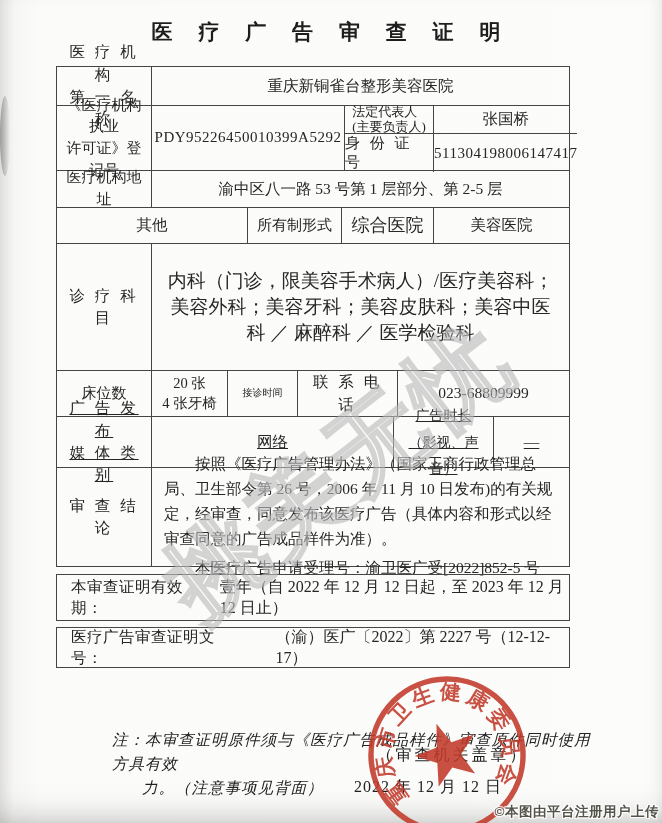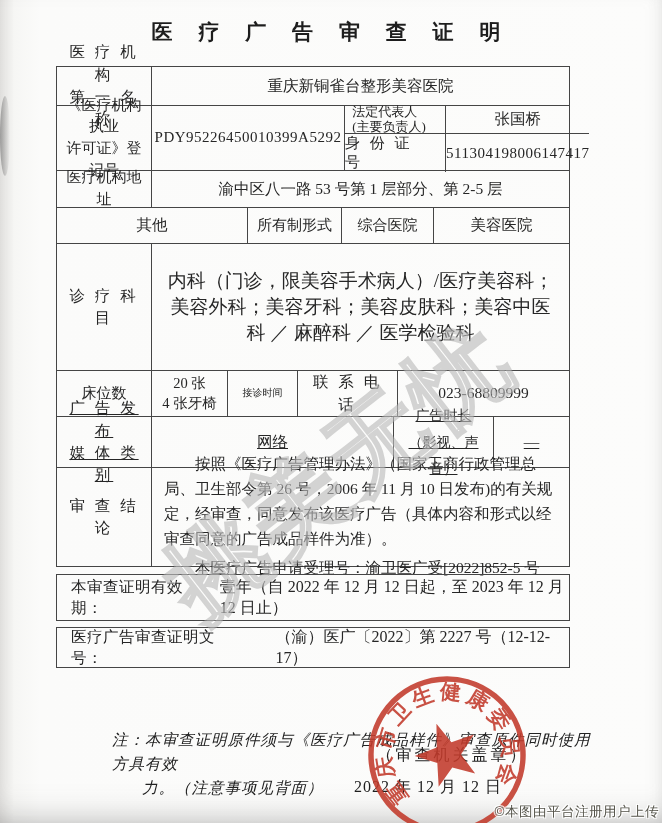--- a/index.html
+++ b/index.html
@@ -39,21 +39,21 @@
   .grow{flex:1;}
   
   .h38{height:38px;} .h64{height:64px;} .h36{height:36px;} .h35{height:35px;}
   .h126{height:126px;} .h45{height:45px;} .h50{height:50px;text-decoration:underline;} .h98{height:98px;}
   
   .w94{width:94px;flex:none;} .w193{width:193px;flex:none;} .w88{width:88px;flex:none;}
   .w190{width:190px;flex:none;} .w92{width:92px;flex:none;}
   .w76{width:76px;flex:none;} .w70{width:70px;flex:none;} .w96{width:96px;flex:none;}
   .w100{width:100px;flex:none;} .w242{width:242px;flex:none;}
   .stack{display:flex;flex-direction:column;flex:1;}
-  .stack .sub{display:flex;flex:1;gap:12px;}
+  .stack .sub{display:flex;flex:1;}
   .stack .sub + .sub{border-top:1.5px solid var(--bd);}
   .sub .sc{display:flex;align-items:center;justify-content:center;box-sizing:border-box;font-size:15px;}
   .sub .sc + .sc{border-left:1.5px solid var(--bd);}
   .sub1{height:27px;flex:none;}
   .conclusion{flex:1;display:flex;flex-direction:column;justify-content:center;
      padding:6px 14px 6px 12px;text-align:left;font-size:15.5px;}
   .conclusion p{margin:0 0 4px 0;text-indent:2em;line-height:25px;}
   .kv{display:flex;align-items:center;height:100%;padding-left:14px;box-sizing:border-box;}
   .kv .k{font-family:"Liberation Sans","DejaVu Sans",sans-serif;font-size:15.5px;letter-spacing:.5px;}
   .kv .v{font-size:16px;margin-left:28px;}
@@ -74,21 +74,21 @@
     transform:rotate(-38deg);transform-origin:0 50%;
     font-family:"Liberation Sans","DejaVu Sans",sans-serif;
     font-size:96px;font-weight:bold;letter-spacing:6px;line-height:1;
     color:rgba(255,255,255,.28);
     -webkit-text-stroke:2.5px rgba(170,170,170,.5);
     pointer-events:none;z-index:6;
   }
   .copyright{
     position:absolute;right:3px;bottom:2px;z-index:8;
     font-family:"Liberation Sans","DejaVu Sans",sans-serif;
-    font-size:13.5px;font-weight:normal;color:#55544a;letter-spacing:.5px;
+    font-size:13.5px;font-weight:bold;color:#55544a;letter-spacing:.5px;
     text-shadow:-1px -1px 0 #fff,1px -1px 0 #fff,-1px 1px 0 #fff,1px 1px 0 #fff,0 0 3px #fff;
   }
   .smudge{position:absolute;left:0;top:96px;width:10px;height:80px;
     background:linear-gradient(90deg,rgba(90,90,90,.5),transparent);border-radius:50%;}
 </style>
 </head>
 <body>
 
 <div class="page">
 
@@ -120,21 +120,21 @@
     </div>
 
     <div class="r h36">
       <div class="c w94" style="font-size:15px;">医疗机构地址</div>
       <div class="c grow">渝中区八一路 53 号第 1 层部分、第 2-5 层</div>
     </div>
 
     <div class="r h35">
       <div class="c w190">其他</div>
       <div class="c w94" style="font-size:15px;">所有制形式</div>
-      <div class="c w92" style="font-size:15px;">综合医院</div>
+      <div class="c w92" style="font-size:18px;">综合医院</div>
       <div class="c grow">美容医院</div>
     </div>
 
     <div class="r h126">
       <div class="c w94 lab">诊 疗 科 目</div>
       <div class="c grow deptcell">内科（门诊，限美容手术病人）/医疗美容科；美容外科；美容牙科；美容皮肤科；美容中医科 ／ 麻醉科 ／ 医学检验科</div>
     </div>
 
     <div class="r h45">
       <div class="c w94" style="font-size:15px;">床位数</div>

